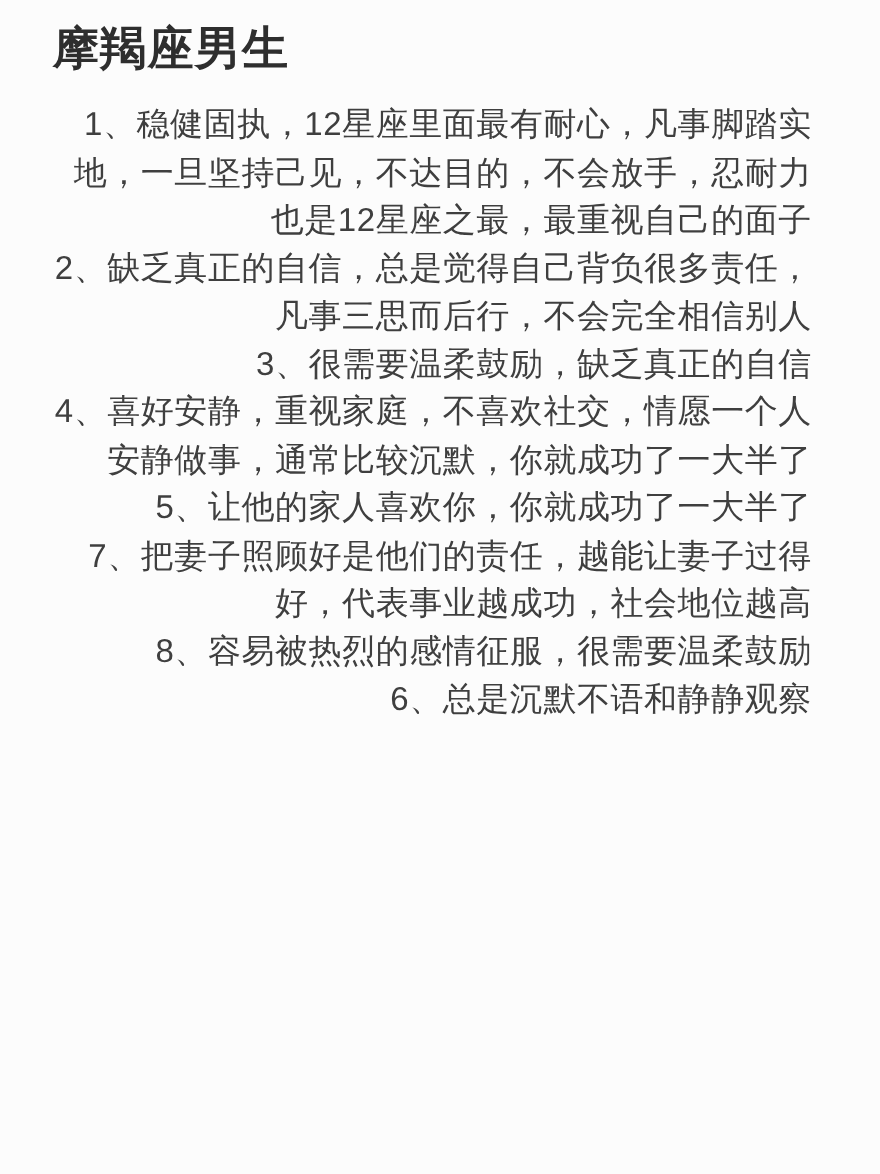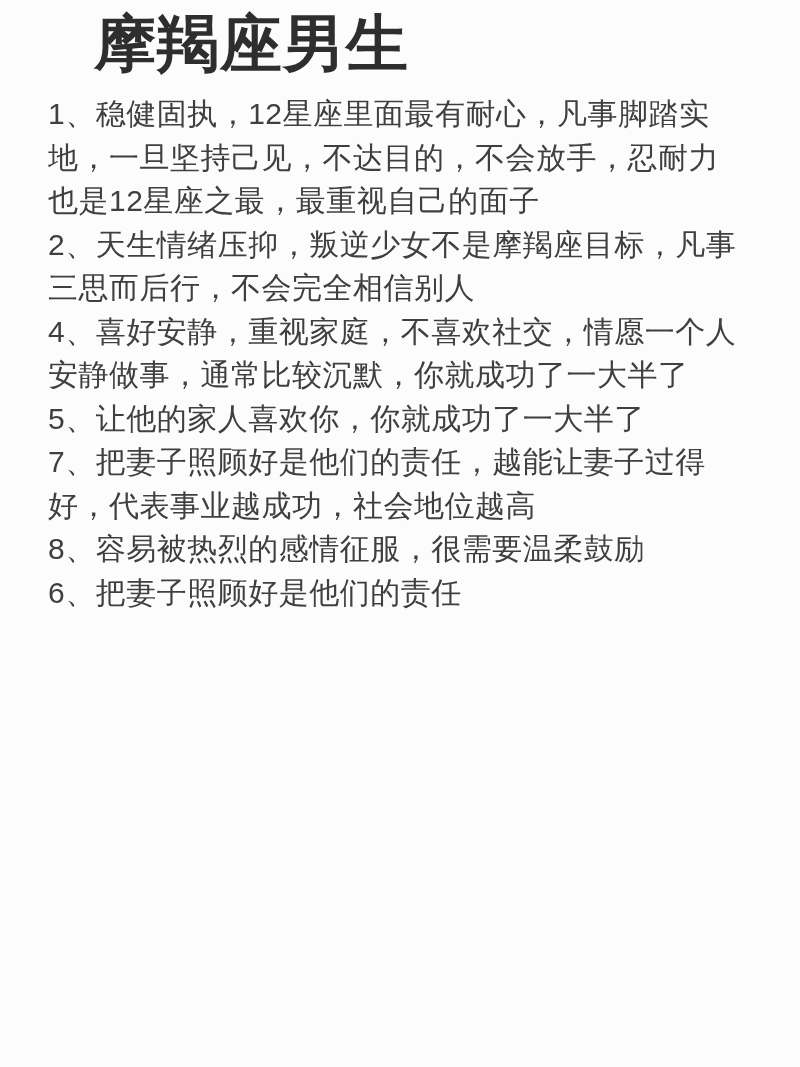--- a/index.html
+++ b/index.html
@@ -11,30 +11,30 @@
   body {
     background: #fcfcfc;
     font-family: "Liberation Sans", "DejaVu Sans", sans-serif;
   }
   .page {
     width: 800px;
     height: 1067px;
     padding: 14px 48px 0 48px;
   }
   .page-title {
-    font-size: 62px;
+    font-size: 42px;
     line-height: 60px;
     font-weight: 700;
     color: #2e2e2e;
     letter-spacing: 1px;
     margin-bottom: 18px;
-    margin-left: 46px;
   }
   .items {
     width: 690px;
+    text-align: right;
   }
   .item {
     font-size: 30px;
     line-height: 43.5px;
     color: #3f3f3f;
     font-weight: 400;
     letter-spacing: 0.5px;
     word-break: break-all;
     overflow-wrap: break-word;
   }
@@ -43,20 +43,21 @@
   }
 </style>
 </head>
 <body>
 
 <div class="page">
   <h1 class="page-title">摩羯座男生</h1>
 
   <div class="items">
     <p class="item"><span class="item-number">1、</span><span>稳健固执，12星座里面最有耐心，凡事脚踏实地，一旦坚持己见，不达目的，不会放手，忍耐力也是12星座之最，最重视自己的面子</span></p>
-    <p class="item"><span class="item-number">2、</span><span>天生情绪压抑，叛逆少女不是摩羯座目标，凡事三思而后行，不会完全相信别人</span></p>
+    <p class="item"><span class="item-number">2、</span><span>缺乏真正的自信，总是觉得自己背负很多责任，凡事三思而后行，不会完全相信别人</span></p>
+    <p class="item"><span class="item-number">3、</span><span>很需要温柔鼓励，缺乏真正的自信</span></p>
     <p class="item"><span class="item-number">4、</span><span>喜好安静，重视家庭，不喜欢社交，情愿一个人安静做事，通常比较沉默，你就成功了一大半了</span></p>
     <p class="item"><span class="item-number">5、</span><span>让他的家人喜欢你，你就成功了一大半了</span></p>
     <p class="item"><span class="item-number">7、</span><span>把妻子照顾好是他们的责任，越能让妻子过得好，代表事业越成功，社会地位越高</span></p>
     <p class="item"><span class="item-number">8、</span><span>容易被热烈的感情征服，很需要温柔鼓励</span></p>
-    <p class="item"><span class="item-number">6、</span><span>把妻子照顾好是他们的责任</span></p>
+    <p class="item"><span class="item-number">6、</span><span>总是沉默不语和静静观察</span></p>
   </div>
 </div>
 
 </body></html>

